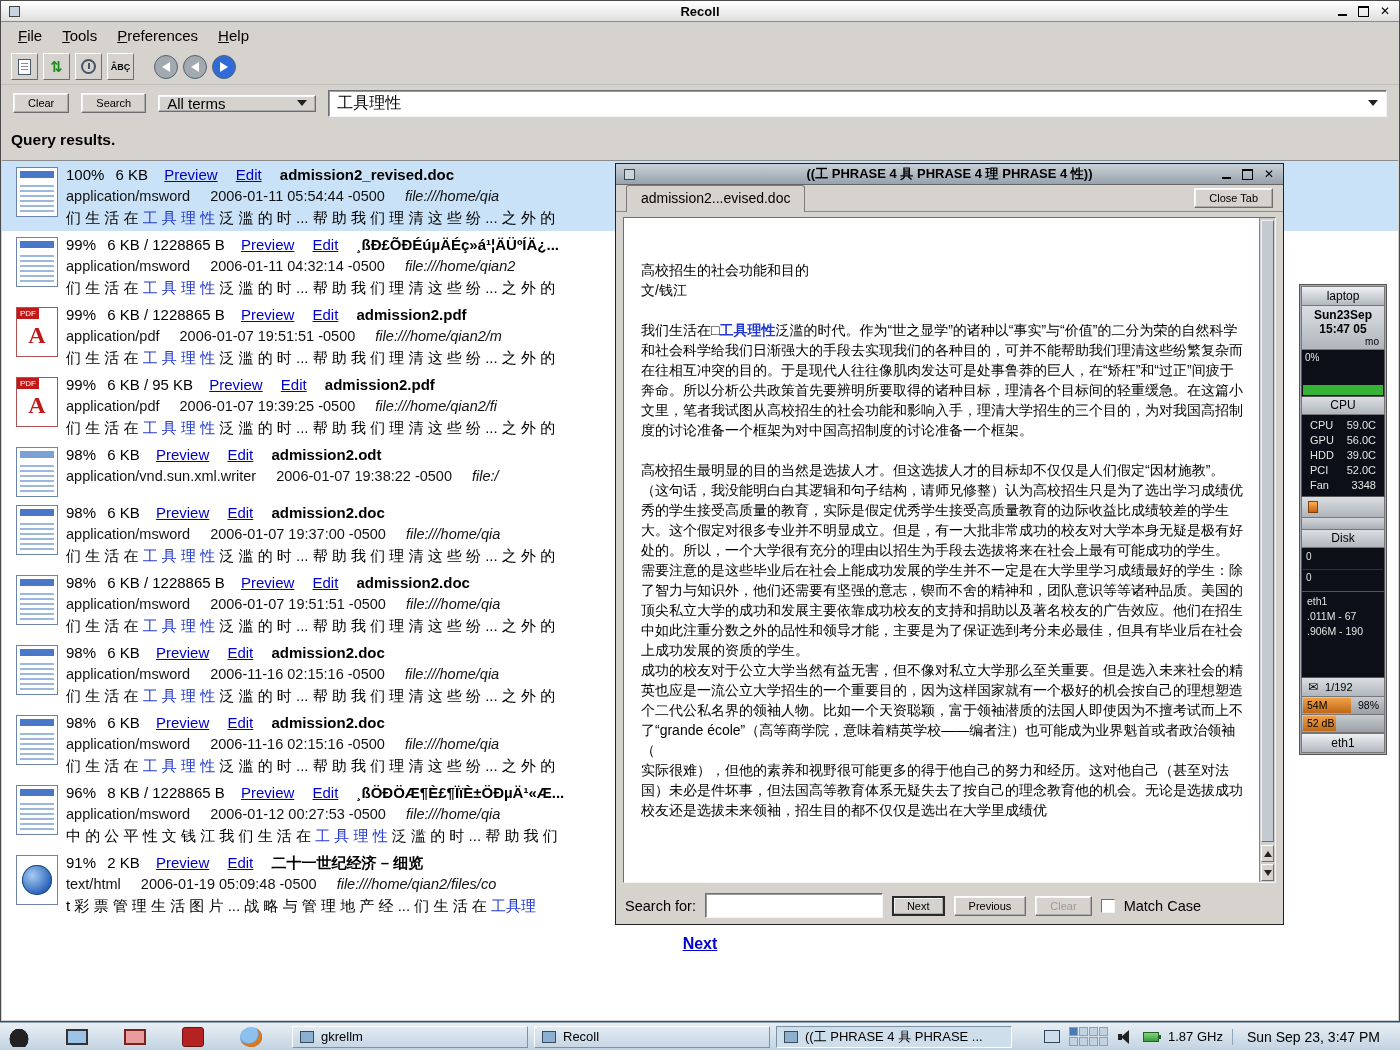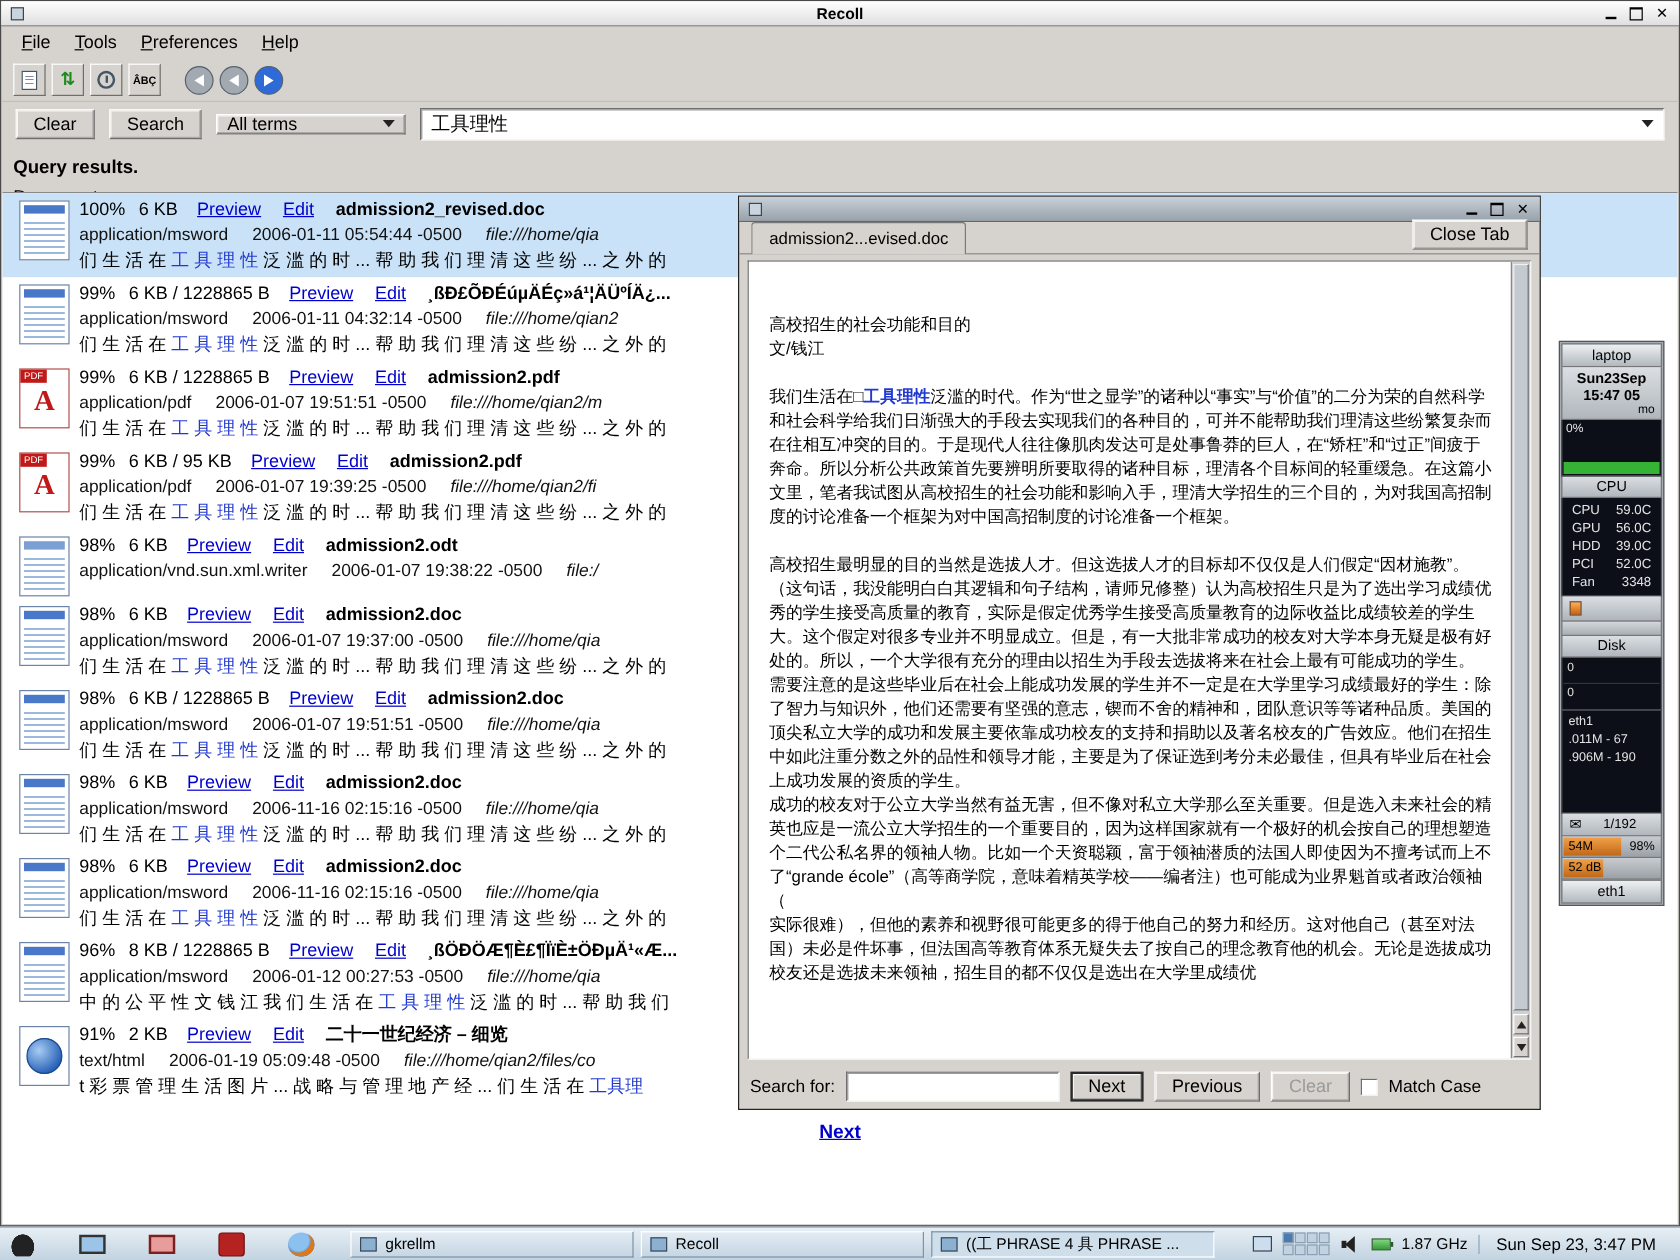--- a/index.html
+++ b/index.html
@@ -30,21 +30,21 @@
   .ic-clockball::after { content:""; position:absolute; left:5px; top:2px; width:2px; height:6px; background:#456; }
   .ic-abc { font-size:9px; font-weight:bold; letter-spacing:0; }
   .tsep { width:10px; }
   .navbtn { width:24px; height:24px; border-radius:50%; display:flex; align-items:center; justify-content:center; border:1px solid #55616e; }
   .navbtn.disabled { background:#a3a9b1; }
   .navbtn.fwd { background:#2f6bd7; }
   .arr-l { width:0; height:0; border-top:5px solid transparent; border-bottom:5px solid transparent; border-right:8px solid #fff; }
   .arr-r { width:0; height:0; border-top:5px solid transparent; border-bottom:5px solid transparent; border-left:8px solid #fff; }
 
   .searchrow { height:36px; display:flex; align-items:center; gap:12px; padding:0 12px; }
-  .btn { font-family:inherit; font-size:15px; color:#000; padding:3px 14px; background:#d6d3ce; border:1px solid; border-color:#ffffff #6e6e6e #6e6e6e #ffffff; box-shadow:inset -1px -1px 0 #aaa, inset 1px 1px 0 #f6f6f6; cursor:pointer; white-space:nowrap; }
+  .btn { font-family:inherit; font-size:11px; color:#000; padding:3px 14px; background:#d6d3ce; border:1px solid; border-color:#ffffff #6e6e6e #6e6e6e #ffffff; box-shadow:inset -1px -1px 0 #aaa, inset 1px 1px 0 #f6f6f6; cursor:pointer; white-space:nowrap; }
   .combo { width:158px; height:17px; background:#d6d3ce; border:1px solid; border-color:#ffffff #6e6e6e #6e6e6e #ffffff; box-shadow:inset -1px -1px 0 #aaa, inset 1px 1px 0 #f6f6f6; display:flex; align-items:center; justify-content:space-between; padding:0 8px; font-size:15px; }
   .carrow { width:0; height:0; border-left:5px solid transparent; border-right:5px solid transparent; border-top:6px solid #222; }
   .queryinput { flex:1; height:27px; background:#fff; border:1px solid; border-color:#6e6e6e #f4f4f4 #f4f4f4 #6e6e6e; box-shadow:inset 1px 1px 0 #9c9c9c; display:flex; align-items:center; justify-content:space-between; padding:0 8px; font-size:16px; }
 
   .resheader { padding:10px 10px 6px; font-size:15.5px; display:flex; gap:7px; align-items:baseline;flex-direction:column; }
   .resheader .qtitle { font-weight:bold; margin-right:22px; }
   .bold { font-weight:bold; }
   .link { color:#0000cc; text-decoration:underline; cursor:pointer; }
 
   .results { position:absolute; left:1px; top:159px; right:1px; bottom:1px; background:#fff; border-top:1px solid #8a8a8a; overflow:hidden; font-size:15px; }
@@ -112,21 +112,21 @@
   .trow { display:flex; justify-content:space-between; padding:0 8px; line-height:15px; }
   .gk-slider { height:21px; background:linear-gradient(#dbdfe3,#aeb4ba); border:1px solid #777; border-top:none; position:relative; }
   .krell { position:absolute; left:6px; top:4px; width:10px; height:12px; background:linear-gradient(#ffb050,#c86010); border:1px solid #804010; }
   .gk-thin { height:12px; background:linear-gradient(#d4d8dc,#a8aeb4); border:1px solid #777; border-top:none; }
   .gk-diskchart { background:#0c0f18; border:1px solid #555; border-top:none; position:relative; height:44px; color:#e4e4e4; }
   .gk-diskchart .d0 { position:absolute; left:4px; font-size:10px; }
   .gk-diskchart .d0.a { top:3px; } .gk-diskchart .d0.b { top:24px; }
   .gk-diskchart::after { content:""; position:absolute; left:1px; right:1px; top:21px; height:1px; background:#2a3a2a; }
   .gk-net { background:#0c0f18; color:#e4e4e4; border:1px solid #555; border-top:none; padding:2px 0 38px; }
   .gk-net .nrow { padding:0 5px; line-height:15px; font-size:10.5px; white-space:nowrap; }
-  .gk-mail { background:linear-gradient(#dbdfe3,#b0b6bc); border:1px solid #777; border-top:none; display:flex; align-items:center; gap:18px; padding:2px 6px; }
+  .gk-mail { background:linear-gradient(#dbdfe3,#b0b6bc); border:1px solid #777; border-top:none; display:flex; align-items:center; gap:7px; padding:2px 6px; }
   .envelope::before { content:"✉"; font-size:12px; }
   .gk-meter { position:relative; height:18px; background:linear-gradient(#c8ccd0,#9aa0a6); border:1px solid #777; border-top:none; overflow:hidden; }
   .gk-meter .fill { position:absolute; left:1px; top:1px; bottom:1px; background:linear-gradient(#f0a048,#c06818); }
   .gk-meter .lab { position:absolute; top:2px; font-size:10.5px; }
   .gk-meter .lab.l { left:5px; } .gk-meter .lab.r { right:5px; }
 
   
   .taskbar { position:absolute; left:0; bottom:0; width:1400px; height:28px; background:linear-gradient(#e8eff5,#c2d3e1); border-top:1px solid #8fa6ba; display:flex; align-items:center; padding:0 8px; z-index:20; font-size:13px; }
   .launchers { display:flex; align-items:center; gap:36px; margin-right:30px; }
   .laun { width:22px; height:20px; position:relative; cursor:pointer; }
@@ -456,20 +456,21 @@
 
     <div class="nextwrap">
       <a class="link nextlink">Next</a>
     </div>
   </div>
 </div>
 
 <div class="preview">
   <div class="pv-titlebar">
     <div class="tb-icon"></div>
+    <div class="title">((工 PHRASE 4 具 PHRASE 4 理 PHRASE 4 性))</div>
     <div class="winbtns">
       <div class="wb min"></div>
       <div class="wb max"></div>
       <div class="wb cls"></div>
     </div>
   </div>
   <div class="pv-tabs">
     <div class="tab">admission2...evised.doc</div>
     <button class="btn closetab">Close Tab</button>
   </div>

